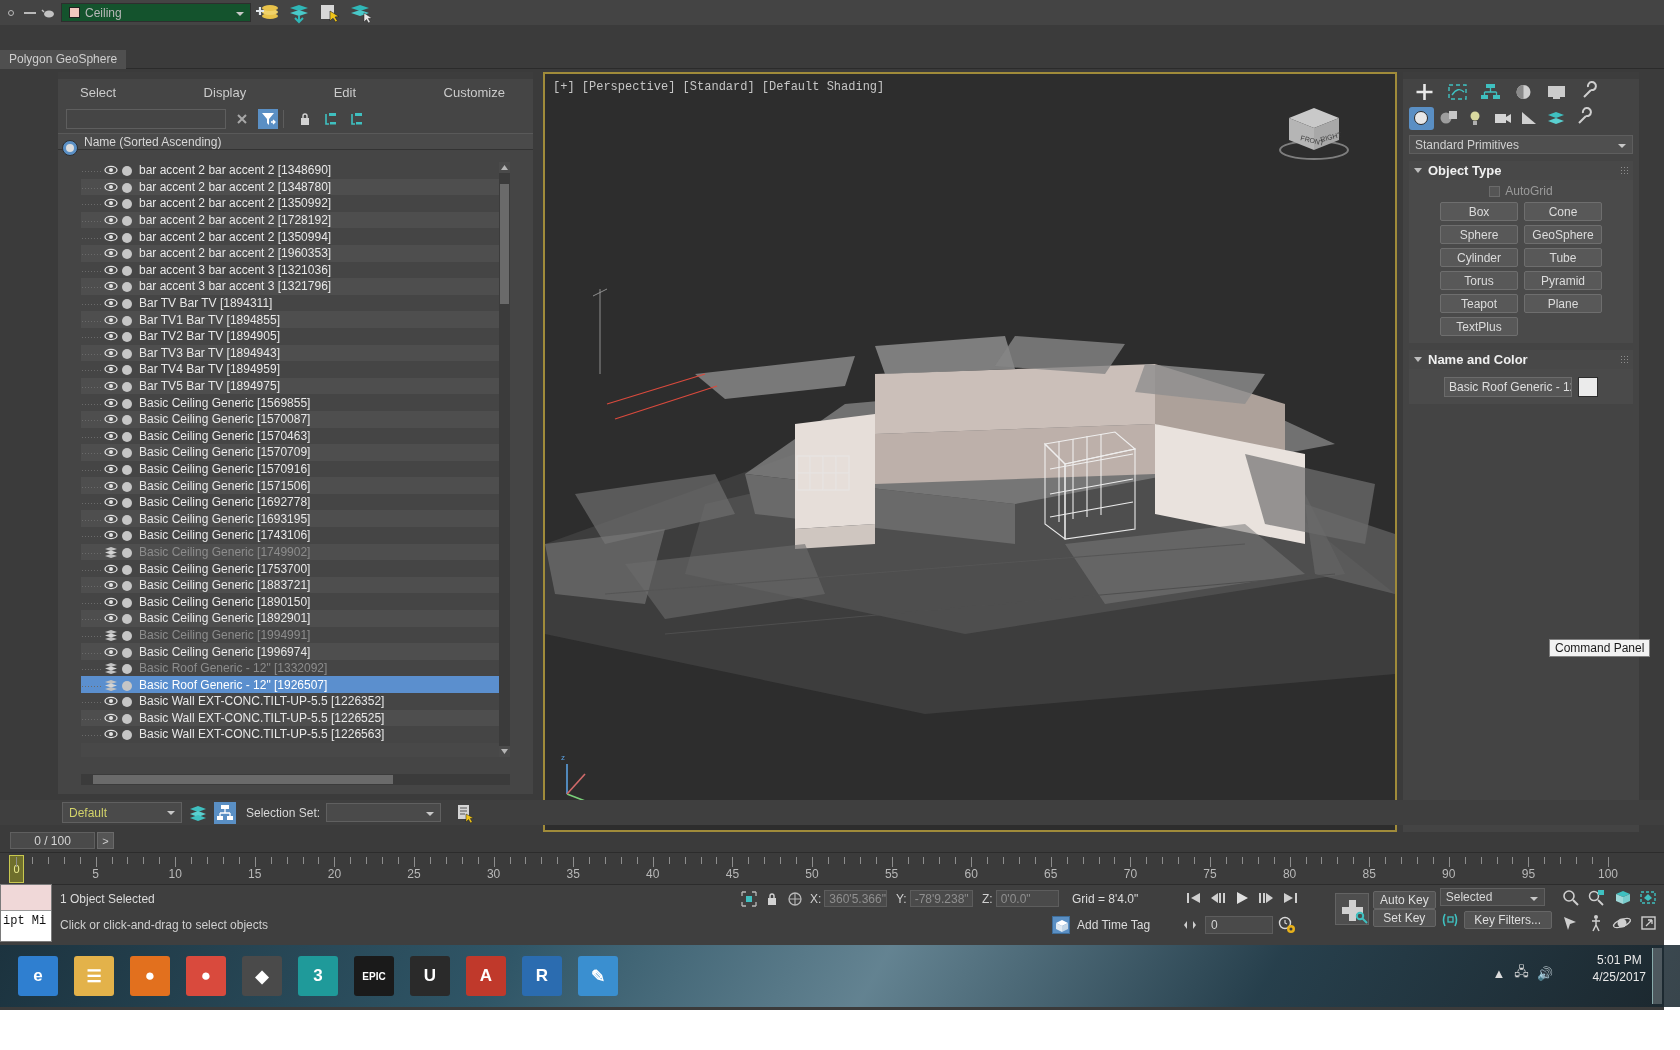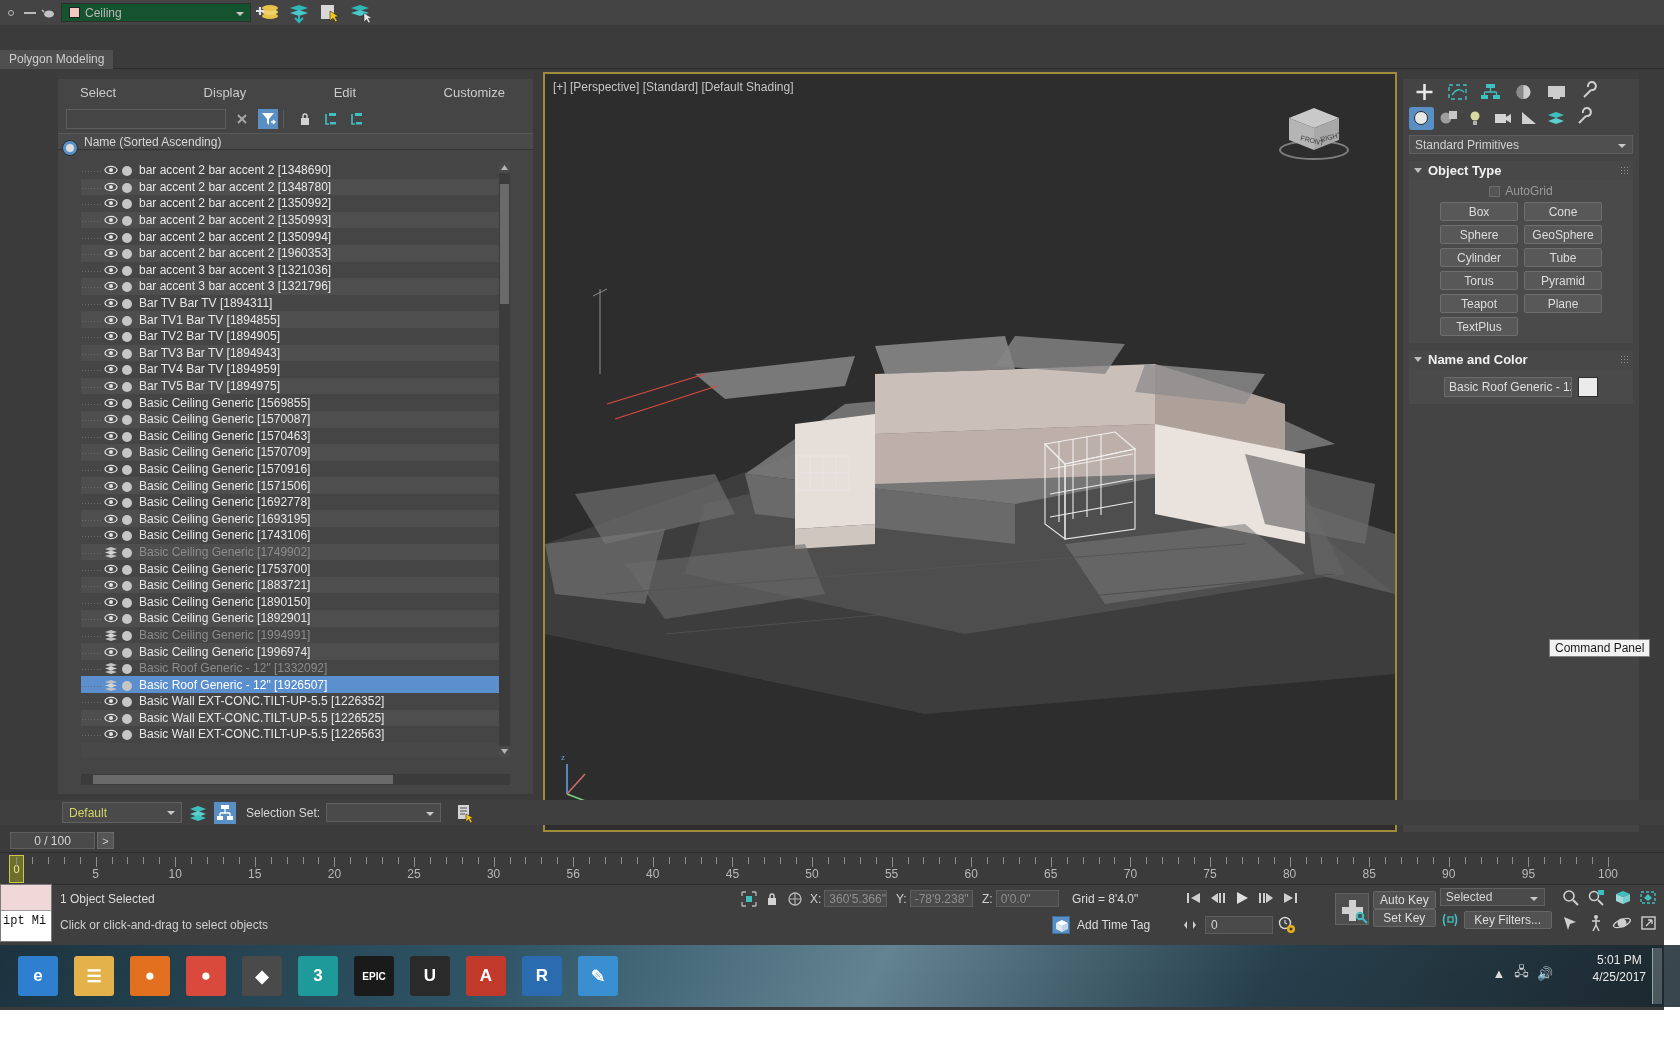--- a/index.html
+++ b/index.html
@@ -135,21 +135,21 @@
   #exp-hscroll{
     position:absolute;left:23px;bottom:9px;width:429px;height:11px;background:#3b3b3b;
   }
   #exp-hthumb{ position:absolute;left:12px;top:1px;width:300px;height:9px;background:#6a6a6a; }
 
   
   #viewport {
     position:absolute; left:543px; top:72px; width:854px; height:760px;
     background:#2c2c2c; border:2px solid #a08b3a;
   }
-  #vp-label{ position:absolute;left:8px;top:6px;font-size:12px;color:#c6c6c6; }
+  #vp-label{ position:absolute;left:8px;top:6px;font-size:12px;color:#c6c6c6;font-family:Liberation Mono, monospace; }
   #vp-canvas{ position:absolute;left:0;top:0;width:850px;height:756px; }
 
   
   #cmdpanel{
     position:absolute; left:1403px; top:72px; width:236px; height:760px;
     background:#444444;
   }
   #cp-grip{ height:7px; background:#3d3d3d; }
   #cp-tabs{ height:26px; display:flex; align-items:center; padding-left:6px; }
   .cptab{ width:31px;height:24px;margin-right:2px;position:relative; }
@@ -352,21 +352,21 @@
     <div class="tbtn">
       <svg width="28" height="23" viewBox="0 0 28 23">
         <path d="M4 7 L13 4 L22 7 L13 10 Z" fill="#2fb7b7"></path>
           <path d="M4 12 L13 9 L22 12 L13 15 Z" fill="#49c9c9"></path>
         <path d="M17 12 l0 9 l2.5 -2.5 l2 3.5 l1.8 -1 l-2 -3.5 l3.5 -0.5 Z" fill="#e8e8e8" stroke="#222" stroke-width="0.5"></path>
       </svg>
     </div>
   </div>
 
   <div id="ribbon2">
-    <div class="rib2-tab">Polygon Modeling</div>
+    <div class="rib2-tab">Polygon GeoSphere</div>
   </div>
 
   <div id="lefttool">
     <div class="ltbtn sel">
       <svg width="25" height="23" viewBox="0 0 25 23">
           <circle cx="12" cy="11" r="5.5" fill="#e2e2e2" stroke="#222"></circle>
         </svg>
       </div>
     <div class="ltbtn">
       <svg width="25" height="23" viewBox="0 0 25 23">
@@ -566,21 +566,21 @@
         </div>
         <div class="row alt">
           <div class="dots"></div>
           <div class="eye">
             <svg width="16" height="16" viewBox="0 0 16 16">
               <ellipse cx="8" cy="8" rx="6" ry="3.6" fill="none" stroke="#e2e2e2" stroke-width="1.3"></ellipse>
               <circle cx="8" cy="8" r="2" fill="#e2e2e2"></circle>
             </svg>
           </div>
           <div class="dot"></div>
-          <span class="rowname">bar accent 2 bar accent 2 [1350993]</span>
+          <span class="rowname">bar accent 2 bar accent 2 [1728192]</span>
         </div>
         <div class="row base">
           <div class="dots"></div>
           <div class="eye">
             <svg width="16" height="16" viewBox="0 0 16 16">
               <ellipse cx="8" cy="8" rx="6" ry="3.6" fill="none" stroke="#e2e2e2" stroke-width="1.3"></ellipse>
               <circle cx="8" cy="8" r="2" fill="#e2e2e2"></circle>
             </svg>
           </div>
           <div class="dot"></div>
@@ -1243,21 +1243,21 @@
       <div class="tick" style="left: 445.84px;"></div>
       <div class="tick" style="left: 461.76px;"></div>
       <div class="tick" style="left: 477.68px;"></div>
       <div class="tick major" style="left: 493.6px;"></div>
       <div class="ticklabel" style="left: 493.6px;">30</div>
       <div class="tick" style="left: 509.52px;"></div>
       <div class="tick" style="left: 525.44px;"></div>
       <div class="tick" style="left: 541.36px;"></div>
       <div class="tick" style="left: 557.28px;"></div>
       <div class="tick major" style="left: 573.2px;"></div>
-      <div class="ticklabel" style="left: 573.2px;">56</div>
+      <div class="ticklabel" style="left: 573.2px;">35</div>
       <div class="tick" style="left: 589.12px;"></div>
       <div class="tick" style="left: 605.04px;"></div>
       <div class="tick" style="left: 620.96px;"></div>
       <div class="tick" style="left: 636.88px;"></div>
       <div class="tick major" style="left: 652.8px;"></div>
       <div class="ticklabel" style="left: 652.8px;">40</div>
       <div class="tick" style="left: 668.72px;"></div>
       <div class="tick" style="left: 684.64px;"></div>
       <div class="tick" style="left: 700.56px;"></div>
       <div class="tick" style="left: 716.48px;"></div>

